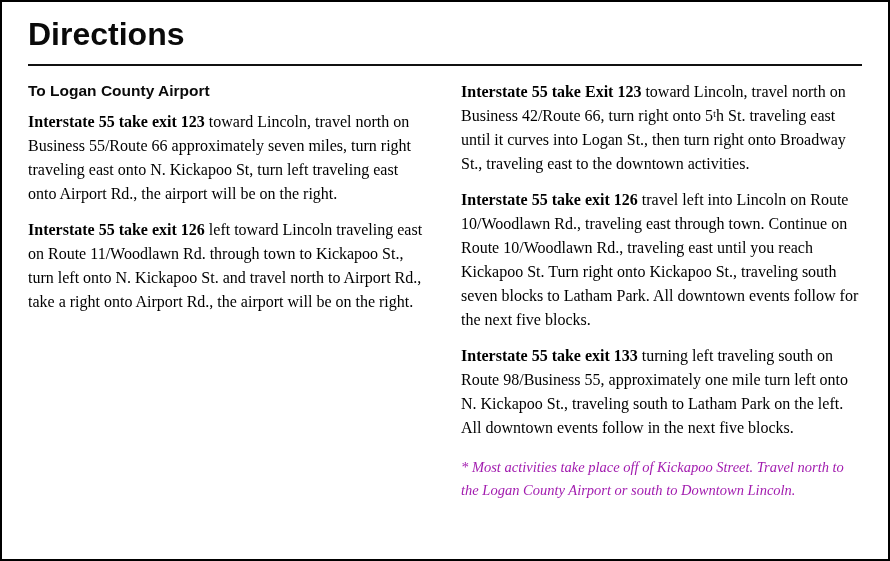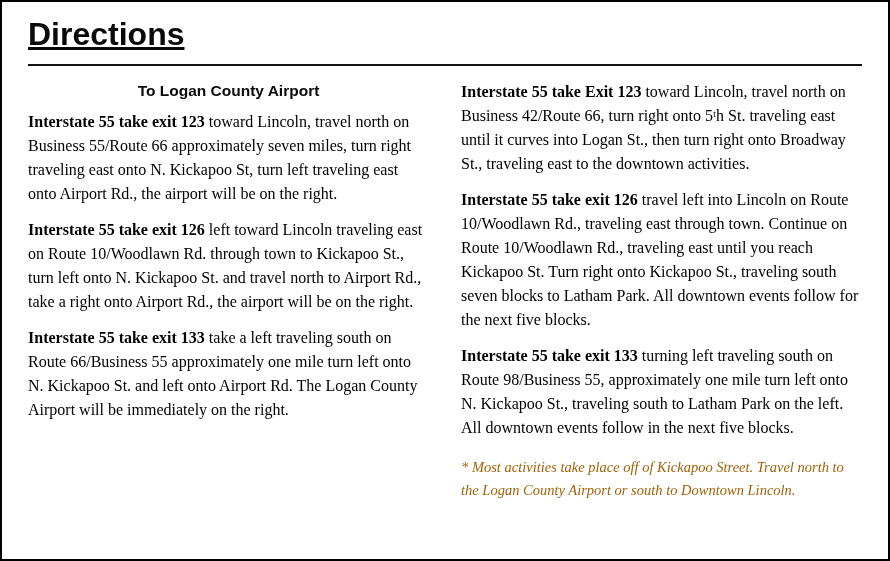--- a/index.html
+++ b/index.html
@@ -18,74 +18,71 @@
     padding: 12px 26px 18px 26px;
     overflow: hidden;
   }
   .page-title {
     font-family: "Liberation Sans", sans-serif;
     font-weight: bold;
     font-size: 32px;
     line-height: 1.3;
     color: #0a0a0a;
     letter-spacing: 0px;
-    text-decoration: underline;
   }
   .title-rule {
     border: none;
     border-top: 2px solid #111111;
     margin: 8px 0 14px 0;
   }
   .columns {
     display: flex;
     gap: 32px;
     align-items: flex-start;
   }
   .column { flex: 1 1 0; min-width: 0; }
   .column-heading {
     font-family: "Liberation Sans", sans-serif;
     font-weight: bold;
     font-size: 15.5px;
     color: #0a0a0a;
     margin: 2px 0 10px 0;
-    text-align: center;
   }
   p.direction {
     font-size: 16px;
     line-height: 1.5;
     margin-bottom: 12px;
     color: #000000;
   }
   p.direction strong { font-weight: bold; }
   .footnote {
     font-size: 14.5px;
     font-style: italic;
     line-height: 1.6;
     margin-top: 16px;
-    color: #a16207;
+    color: #a21caf;
   }
 </style>
 </head>
 <body>
 
 <div class="page">
 
   <h1 class="page-title">Directions</h1>
   <hr class="title-rule">
 
   <div class="columns">
 
     <div class="column">
       <h2 class="column-heading">To Logan County Airport</h2>
 
       <p class="direction"><strong>Interstate 55 take exit 123</strong><span> toward Lincoln, travel north on Business 55/Route 66 approximately seven miles, turn right traveling east onto N. Kickapoo St, turn left traveling east onto Airport Rd., the airport will be on the right.</span></p>
 
-      <p class="direction"><strong>Interstate 55 take exit 126</strong><span> left toward Lincoln traveling east on Route 10/Woodlawn Rd. through town to Kickapoo St., turn left onto N. Kickapoo St. and travel north to Airport Rd., take a right onto Airport Rd., the airport will be on the right.</span></p>
+      <p class="direction"><strong>Interstate 55 take exit 126</strong><span> left toward Lincoln traveling east on Route 11/Woodlawn Rd. through town to Kickapoo St., turn left onto N. Kickapoo St. and travel north to Airport Rd., take a right onto Airport Rd., the airport will be on the right.</span></p>
 
-      <p class="direction"><strong>Interstate 55 take exit 133</strong><span> take a left traveling south on Route 66/Business 55 approximately one mile turn left onto N. Kickapoo St. and left onto Airport Rd. The Logan County Airport will be immediately on the right.</span></p>
     </div>
 
     <div class="column">
 
       <p class="direction"><strong>Interstate 55 take Exit 123</strong><span> toward Lincoln, travel north on Business 42/Route 66, turn right onto 5ᵗh St. traveling east until it curves into Logan St., then turn right onto Broadway St., traveling east to the downtown activities.</span></p>
 
       <p class="direction"><strong>Interstate 55 take exit 126</strong><span> travel left into Lincoln on Route 10/Woodlawn Rd., traveling east through town. Continue on Route 10/Woodlawn Rd., traveling east until you reach Kickapoo St. Turn right onto Kickapoo St., traveling south seven blocks to Latham Park. All downtown events follow for the next five blocks.</span></p>
 
       <p class="direction"><strong>Interstate 55 take exit 133</strong><span> turning left traveling south on Route 98/Business 55, approximately one mile turn left onto N. Kickapoo St., traveling south to Latham Park on the left. All downtown events follow in the next five blocks.</span></p>
 

